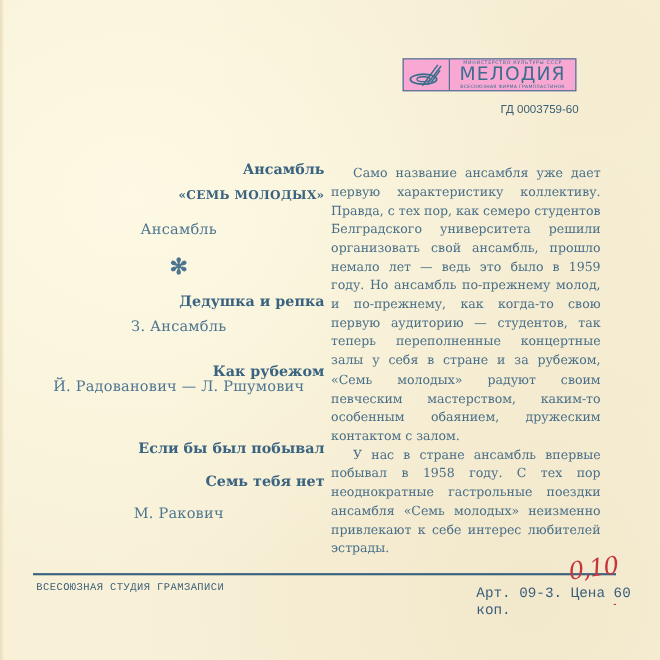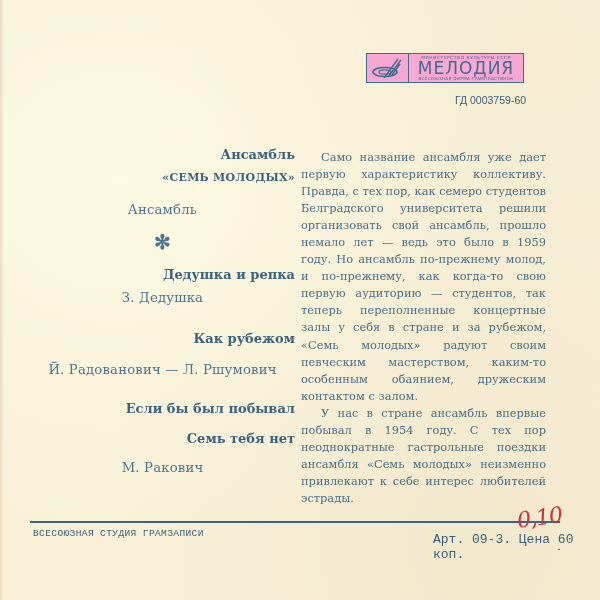--- a/index.html
+++ b/index.html
@@ -92,31 +92,31 @@
 </div>
 
 <div class="catalog-number">ГД 0003759-60</div>
 
 <div class="left-col">
   <div class="lc-item bold" style="top:0px">Ансамбль</div>
   <div class="lc-item bold" style="top:24px; font-size:11px; letter-spacing:0.3px">«СЕМЬ МОЛОДЫХ»</div>
   <div class="lc-item reg" style="top:55px">Ансамбль</div>
   <div class="lc-item star" style="top:83px">✻</div>
   <div class="lc-item bold" style="top:120px">Дедушка и репка</div>
-  <div class="lc-item reg" style="top:143px">З. Дедушка</div>
+  <div class="lc-item reg" style="top:143px">З. Ансамбль</div>
   <div class="lc-item bold" style="top:184px">Как рубежом</div>
-  <div class="lc-item reg" style="top:215px">Й. Радованович — Л. Ршумович</div>
+  <div class="lc-item reg" style="top:197px">Й. Радованович — Л. Ршумович</div>
   <div class="lc-item bold" style="top:254px">Если бы был побывал</div>
   <div class="lc-item bold" style="top:284px">Семь тебя нет</div>
   <div class="lc-item reg" style="top:313px">М. Ракович</div>
 </div>
 
 <div class="right-col">
   <div class="para">
     <p>Само название ансамбля уже дает первую характеристику коллективу. Правда, с тех пор, как семеро студентов Белградского университета решили организовать свой ансамбль, прошло немало лет — ведь это было в 1959 году. Но ансамбль по-прежнему молод, и по-прежнему, как когда-то свою первую аудиторию — студентов, так теперь переполненные концертные залы у себя в стране и за рубежом, «Семь молодых» радуют своим певческим мастерством, каким-то особенным обаянием, дружеским контактом с залом.</p>
-    <p>У нас в стране ансамбль впервые побывал в 1954 году. С тех пор неоднократные гастрольные поездки ансамбля «Семь молодых» неизменно привлекают к себе интерес любителей эстрады.</p>
+    <p>У нас в стране ансамбль впервые побывал в 1958 году. С тех пор неоднократные гастрольные поездки ансамбля «Семь молодых» неизменно привлекают к себе интерес любителей эстрады.</p>
   </div>
 </div>
 
 <div class="footer-rule"></div>
 <div class="studio-label">ВСЕСОЮЗНАЯ СТУДИЯ ГРАМЗАПИСИ</div>
 <div class="price-label"><span>Арт. 09-3. Цена </span><span class="strike">60 коп.</span></div>
 <div class="handwritten">0,10</div>
 
 </body></html>

